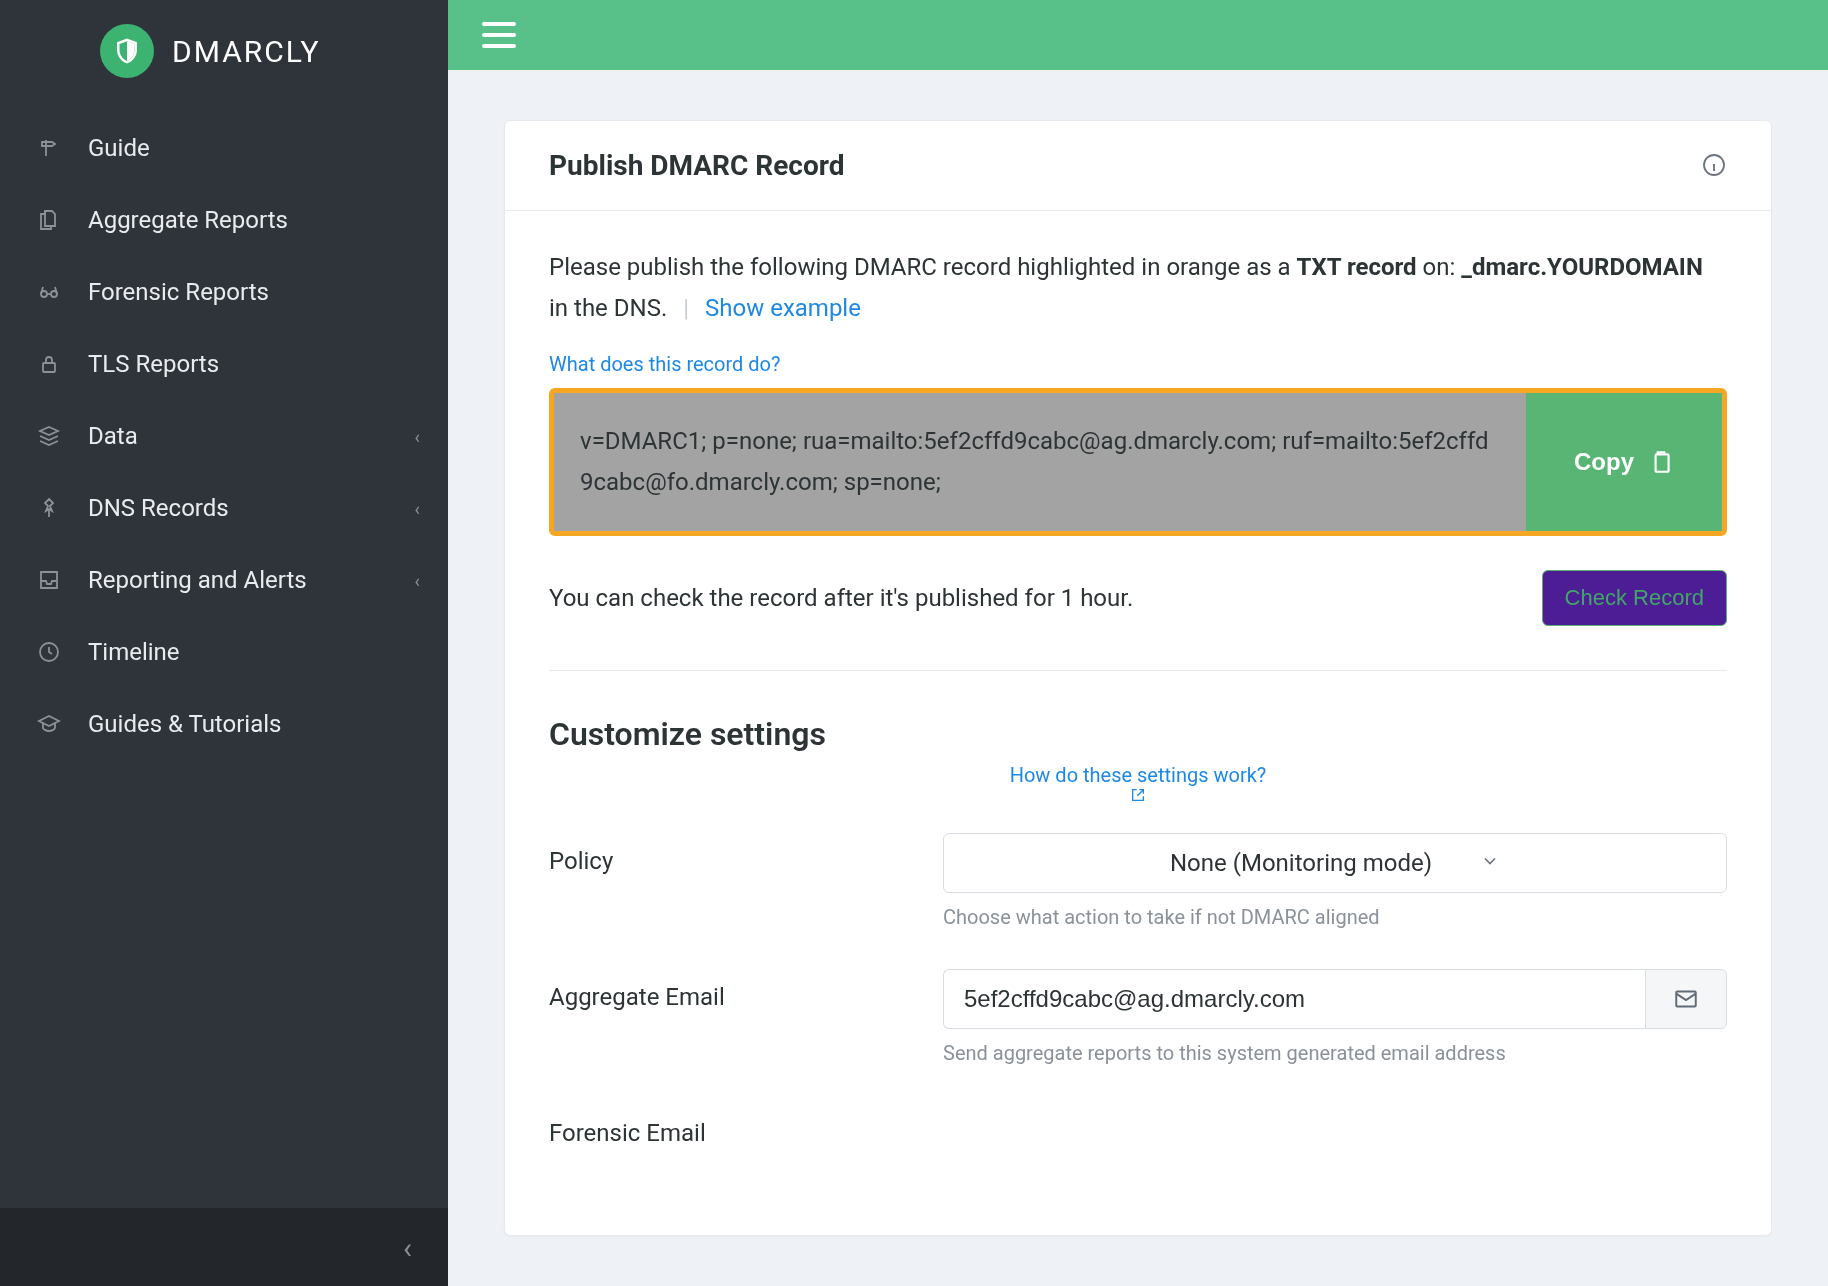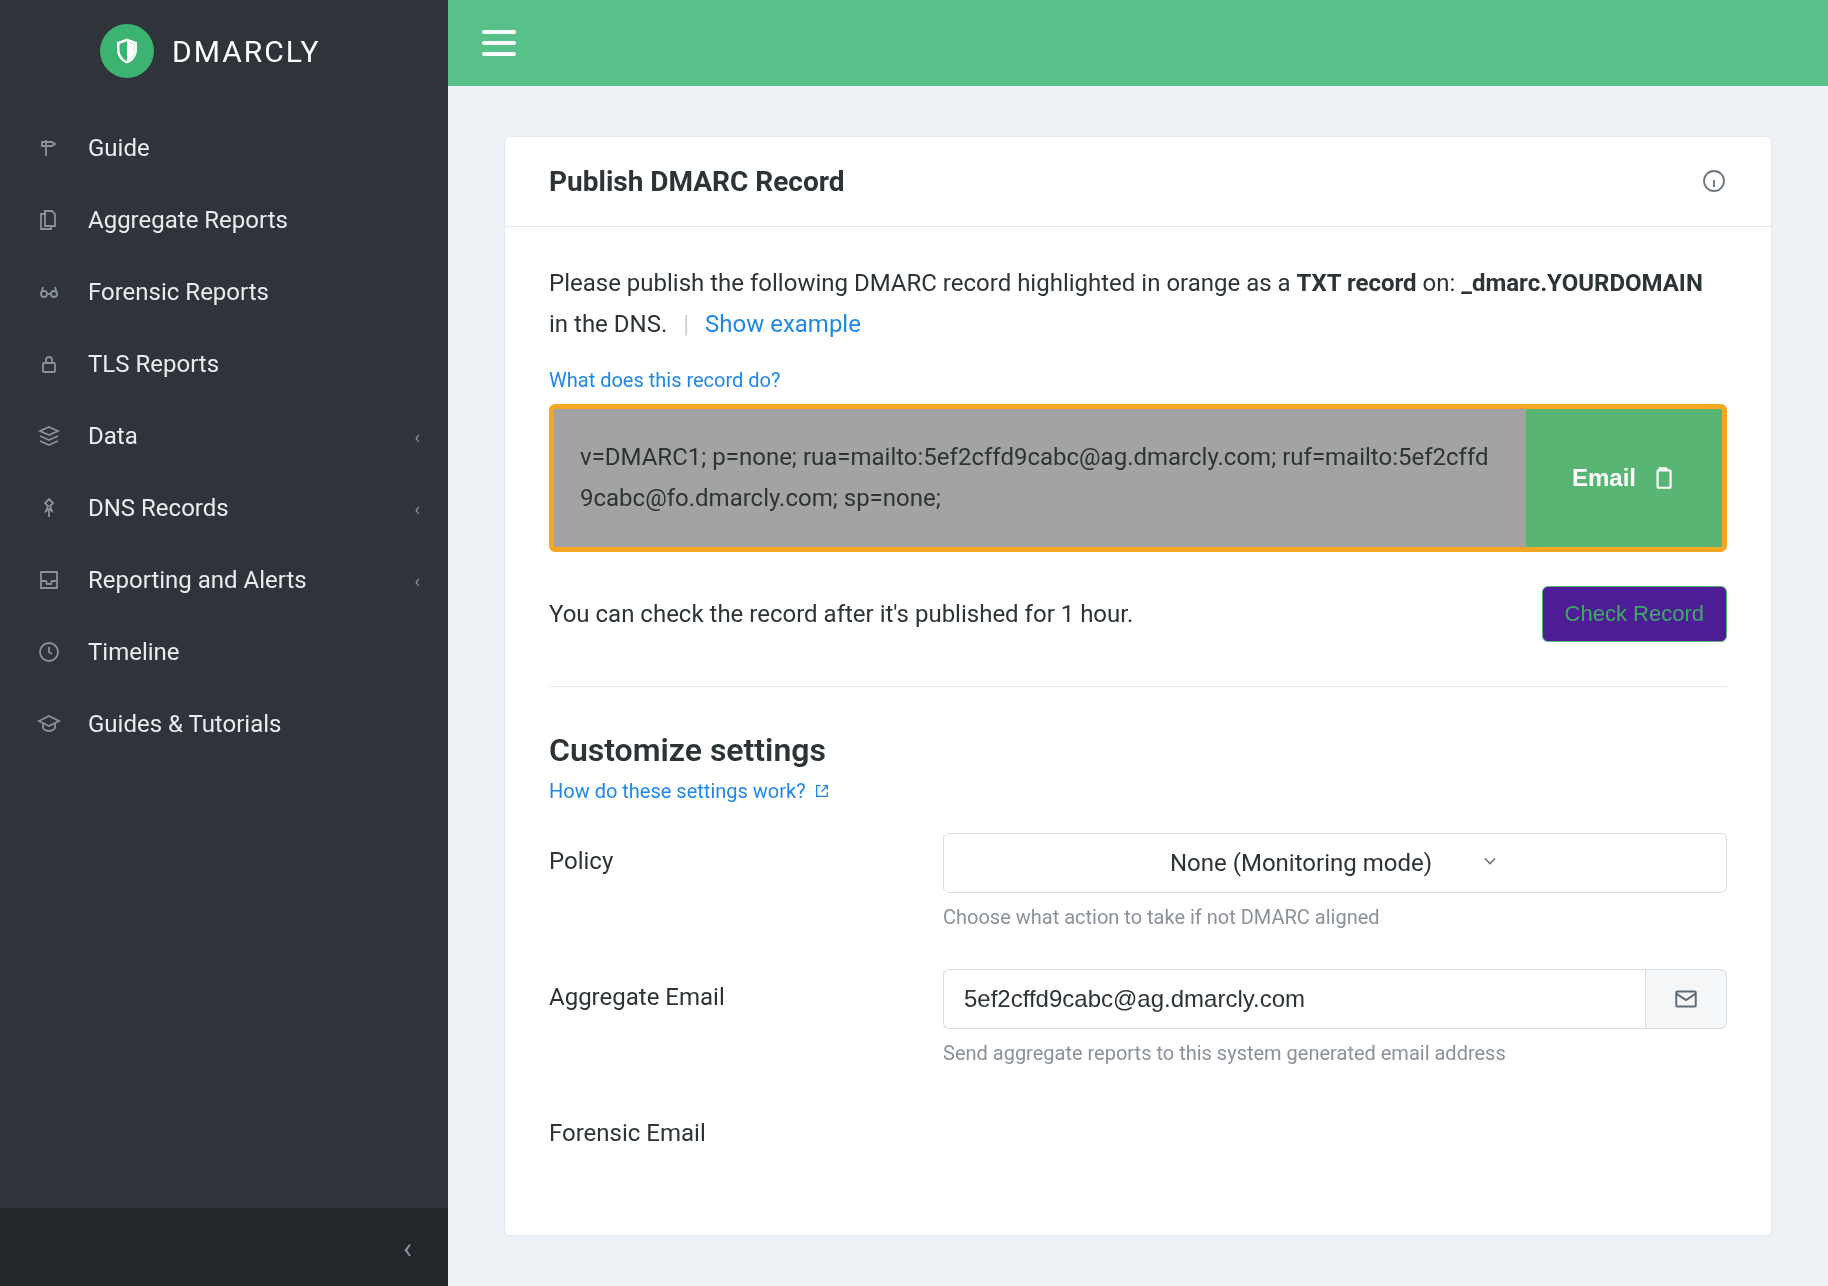--- a/index.html
+++ b/index.html
@@ -104,21 +104,21 @@
   }
   .check-text { font-size:24px; color:#2d3436; }
   .check-btn {
     border:1px solid #58b573; color:#3fa864; background:#4c1d95;
     padding: 14px 22px; font-size:22px; border-radius:6px; cursor:pointer;
   }
 
   .hr { border:none; border-top:1px solid #e6e9ed; margin: 44px 0; }
 
   .section-title { font-size:32px; font-weight:600; color:#2d3436; }
-  .section-hint { color:#1e88e5; font-size:20px; margin-top:10px; display:flex; align-items:center; gap:8px; }
+  .section-hint { color:#1e88e5; font-size:20px; margin-top:10px; display:flex; align-items:center; gap:0;flex-direction:column; }
   .ext-icon { width:16px; height:16px; color:#1e88e5; }
 
   .form { margin-top: 30px; }
   .form-row { display:flex; align-items:flex-start; gap: 24px; margin-bottom: 40px; }
   .form-label { width: 370px; padding-top:14px; font-size:24px; color:#2d3436; }
   .form-field { flex:1; }
   .select {
     width:100%; height:60px; border:1px solid #d8dde3; border-radius:6px;
     padding: 0 20px; font-size:24px; color:#2d3436; background:#fff;
     display:flex; align-items:center; justify-content:center;
@@ -279,21 +279,21 @@
             <a class="link">Show example</a>
           </p>
 
           <p class="hint">
             <a class="link">What does this record do?</a>
           </p>
 
           <div class="record-box">
             <div class="record-text">v=DMARC1; p=none; rua=mailto:5ef2cffd9cabc@ag.dmarcly.com; ruf=mailto:5ef2cffd9cabc@fo.dmarcly.com; sp=none;</div>
             <button class="copy-btn">
-              <span>Email</span>
+              <span>Copy</span>
               <svg viewBox="0 0 24 24" fill="none" stroke="currentColor" stroke-width="2">
                   <rect x="7" y="5" width="12" height="16" rx="1"></rect>
                   <path d="M9 5V3h6v2"></path>
                 </svg>
             </button>
           </div>
 
           <div class="check-row">
             <div class="check-text">You can check the record after it's published for 1 hour.</div>
             <button class="check-btn">Check Record</button>

